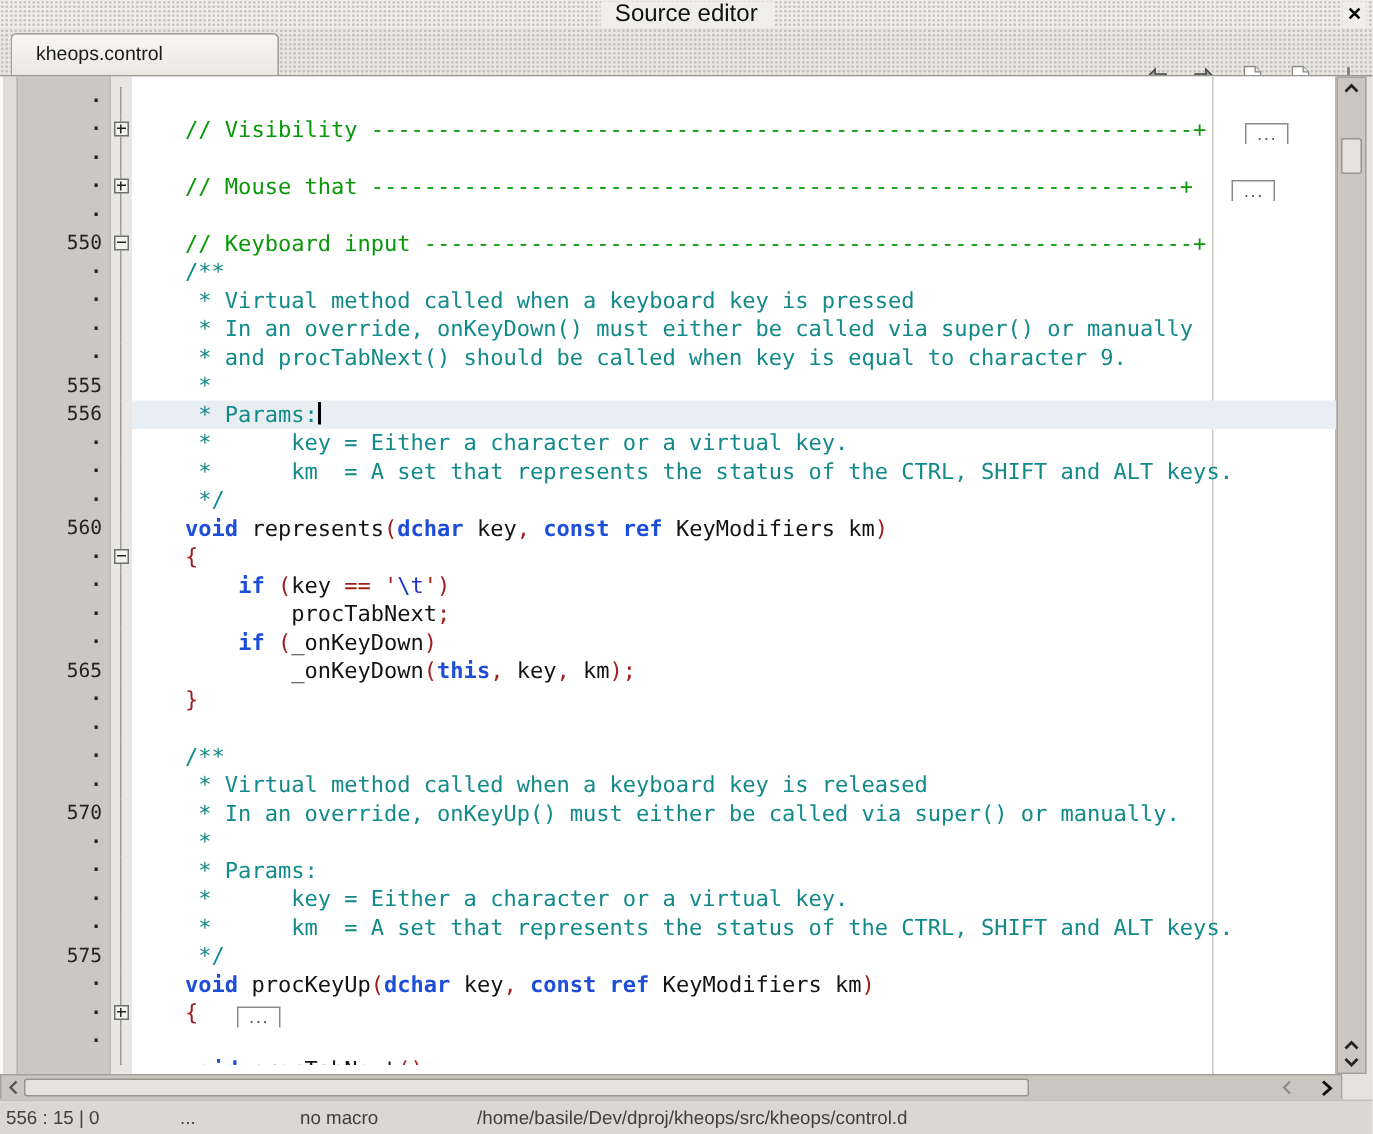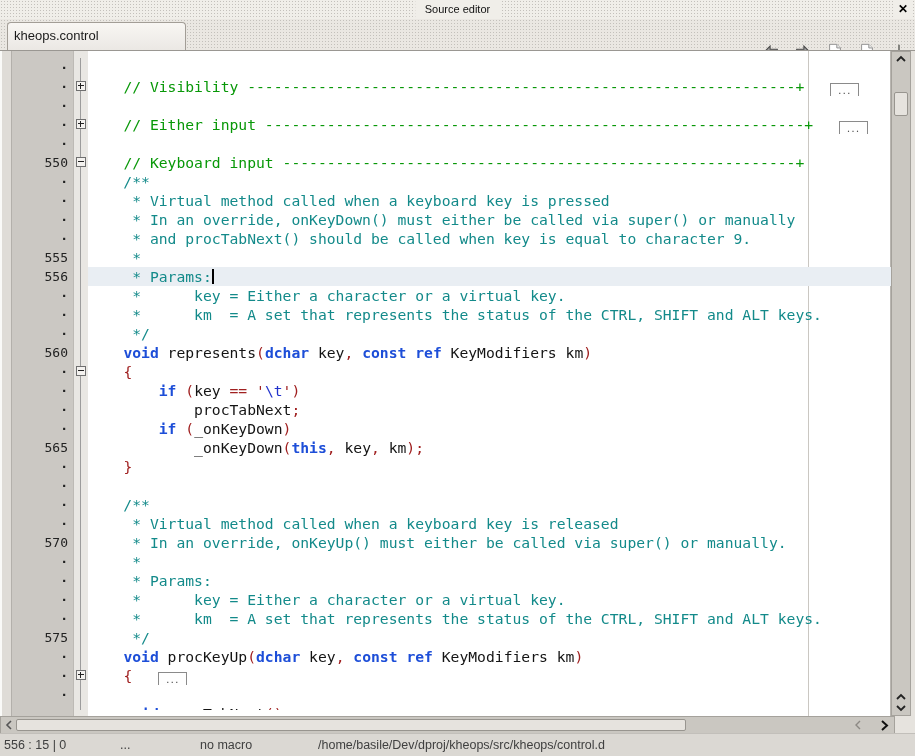--- a/index.html
+++ b/index.html
@@ -4,33 +4,33 @@
 <style>
   html,body{margin:0;padding:0;}
   .window{position:relative;width:915px;height:756px;background:#e6e3de;font-family:"Liberation Sans",sans-serif;overflow:hidden;}
 
   
   .titlebar{position:absolute;top:0;left:0;right:0;height:19px;
     background:#f0eee9;
     background-image:radial-gradient(#c3c0bb 0.8px, transparent 0.9px);
     background-size:3px 3px;}
   .title-text{position:absolute;left:50%;transform:translateX(-50%);top:1px;
-    font-size:11px;line-height:17px;color:#111;background:#f0eee9;padding:0 10px;}
+    font-size:16px;line-height:17px;color:#111;background:#f0eee9;padding:0 10px;}
   .close-btn{position:absolute;right:4px;top:1px;font-size:12px;line-height:17px;
     font-weight:bold;color:#000;background:#f0eee9;padding:0 3px;cursor:default;}
 
   
   .tabbar{position:absolute;top:19px;left:0;right:0;height:31px;
     background:#eae7e2;
     background-image:radial-gradient(#c3c0bb 0.8px, transparent 0.9px);
     background-size:3px 3px;}
   .tab{position:absolute;left:7px;top:3px;bottom:0;width:179px;box-sizing:border-box;
     background:linear-gradient(#f8f6f3,#ebe8e4);
     border:1px solid #a29d96;border-bottom:none;border-radius:4px 4px 0 0;
-    font-size:13px;line-height:26px;padding-left:6px;color:#1a1a1a;}
+    font-size:13px;line-height:26px;padding-left:16px;color:#1a1a1a;}
   .tab-actions{position:absolute;right:6px;top:24px;height:20px;display:flex;gap:12px;align-items:center;}
   .tbtn{width:20px;height:20px;display:flex;align-items:center;justify-content:center;background:transparent;border:none;padding:0;}
 
   
   .editor{position:absolute;top:50px;left:0;width:915px;height:684px;background:#e6e3de;border-top:1px solid #9a9792;box-sizing:border-box;}
   .col-edge{position:absolute;left:0;top:0;bottom:18px;width:2px;background:#fafaf8;}
   .col-strip{position:absolute;left:2px;top:0;bottom:18px;width:10px;background:#dfdcd7;border-right:1px solid #b3b0ab;box-sizing:border-box;}
   .col-numbers{position:absolute;left:12px;top:0;bottom:18px;width:62px;background:#cbc8c3;border-right:1px solid #bdbab5;box-sizing:border-box;}
   .col-fold{position:absolute;left:74px;top:0;bottom:18px;width:14px;background:#e9e7e3;}
   .text-bg{position:absolute;left:88px;top:0;bottom:18px;width:803px;background:#ffffff;border-right:1px solid #b9b6b1;box-sizing:border-box;}
@@ -166,21 +166,21 @@
         <div class="row">
           <div class="gut dot">·</div>
           <div class="fold"></div>
           <pre class="code"></pre>
         </div>
         <div class="row">
           <div class="gut dot">·</div>
           <div class="fold">
             <span class="fbox plus"></span>
           </div>
-          <pre class="code"><span>    </span><span class="com">// Either input -------------------------------------------------------------+</span><span class="cbox">...</span></pre>
+          <pre class="code"><span>    </span><span class="com">// Mouse that -------------------------------------------------------------+</span><span class="cbox">...</span></pre>
         </div>
         <div class="row">
           <div class="gut dot">·</div>
           <div class="fold"></div>
           <pre class="code"></pre>
         </div>
         <div class="row">
           <div class="gut">550</div>
           <div class="fold">
             <span class="fbox minus"></span>

